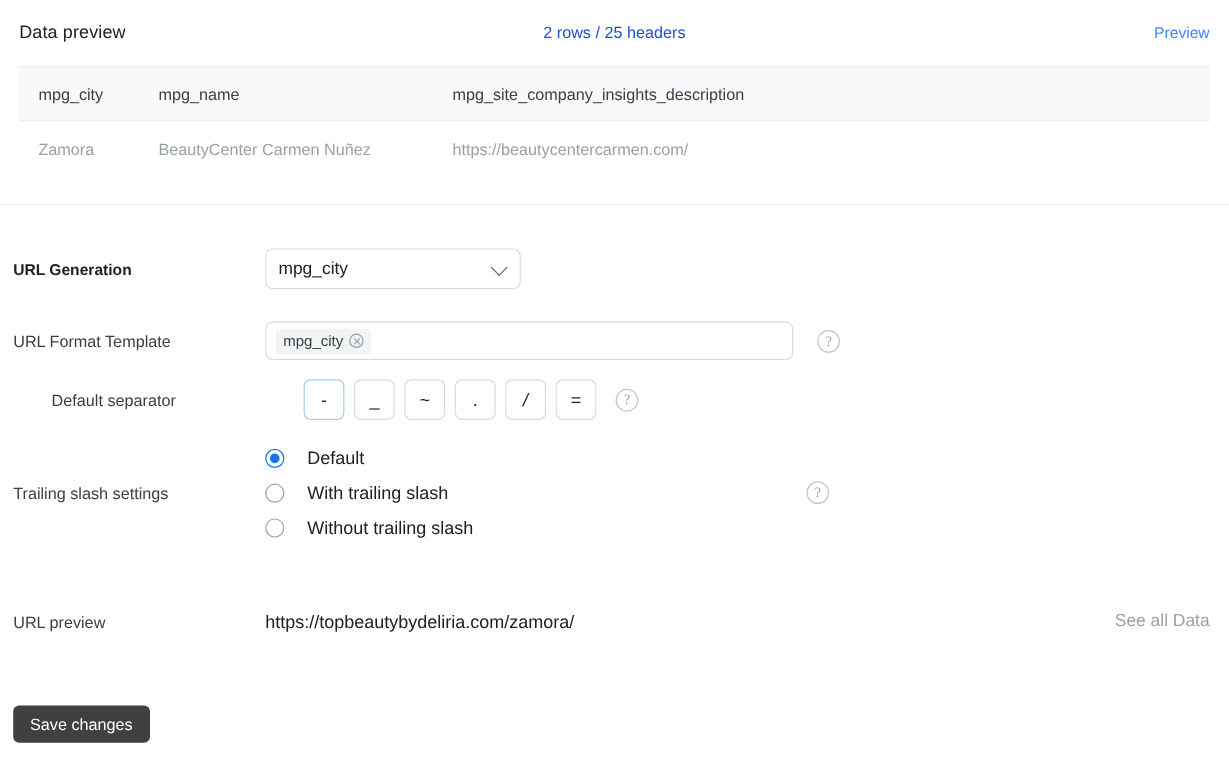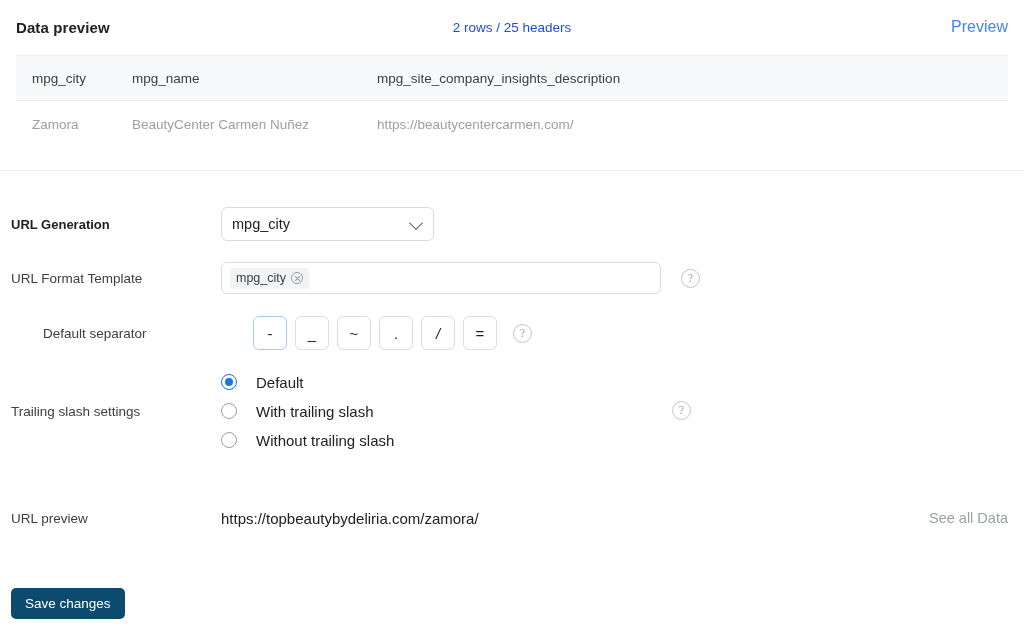--- a/index.html
+++ b/index.html
@@ -22,35 +22,35 @@
     position: absolute;
     left: 0; top: 0;
     width: 1024px;
     height: 54px;
     display: flex;
     align-items: center;
     padding: 0 16px;
   }
   .dp-title {
     font-size: 15px;
-    font-weight: bold;
+    font-weight: normal;
     color: #202124;
     letter-spacing: 0.1px;
   }
   .dp-count {
     position: absolute;
     left: 0; right: 0;
     text-align: center;
     font-size: 13.5px;
     color: #1d4ed8;
     pointer-events: none;
   }
   .dp-preview-link {
     margin-left: auto;
-    font-size: 16px;
+    font-size: 13px;
     color: #4285f4;
     cursor: pointer;
     text-decoration: none;
   }
 
   
   .dp-table {
     position: absolute;
     left: 16px; top: 55px;
     width: 992px;
@@ -101,21 +101,21 @@
     color: #3c4043;
   }
   .flabel.strong {
     font-size: 13px;
     font-weight: bold;
     color: #202124;
   }
 
   
   .row-gen    { position: absolute; top: 36px;  left: 0; right: 0; height: 34px; }
-  .row-tmpl   { position: absolute; top: 90px;  left: 0; right: 0; height: 34px; align-items: center; }
+  .row-tmpl   { position: absolute; top: 96px;  left: 0; right: 0; height: 34px; align-items: center; }
   .row-sep    { position: absolute; top: 144px; left: 0; right: 0; height: 36px; margin-left: 32px; }
   .row-slash  { position: absolute; top: 194px; left: 0; right: 0; height: 92px; }
   .row-prev   { position: absolute; top: 332px; left: 0; right: 0; height: 30px; }
 
   
   .select {
     position: relative;
     width: 213px;
     height: 34px;
     border: 1px solid #dadce0;
@@ -254,21 +254,21 @@
     color: #9aa0a6;
     cursor: pointer;
   }
 
   
   .save-btn {
     position: absolute;
     left: 11px; top: 588px;
     height: 31px;
     padding: 0 14px;
-    background: #0c4a6e;
+    background: #404040;
     color: #fff;
     border: none;
     border-radius: 5px;
     font-size: 13.5px;
     font-family: "Liberation Sans", sans-serif;
     cursor: pointer;
     display: flex;
     align-items: center;
   }
 

